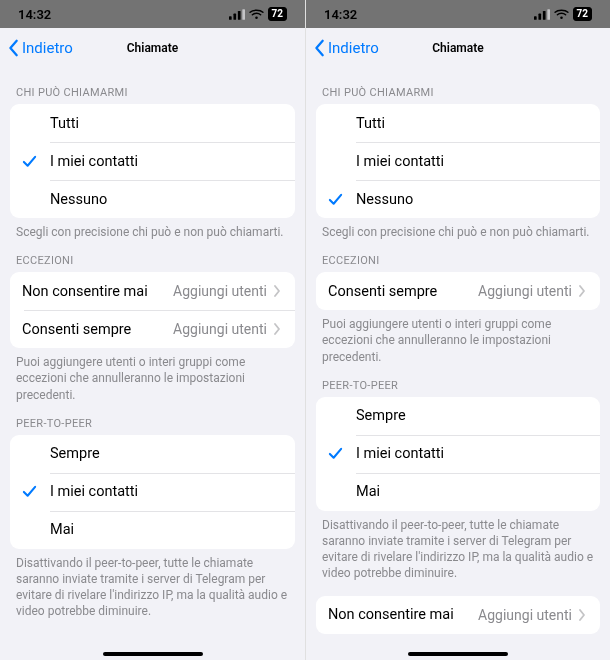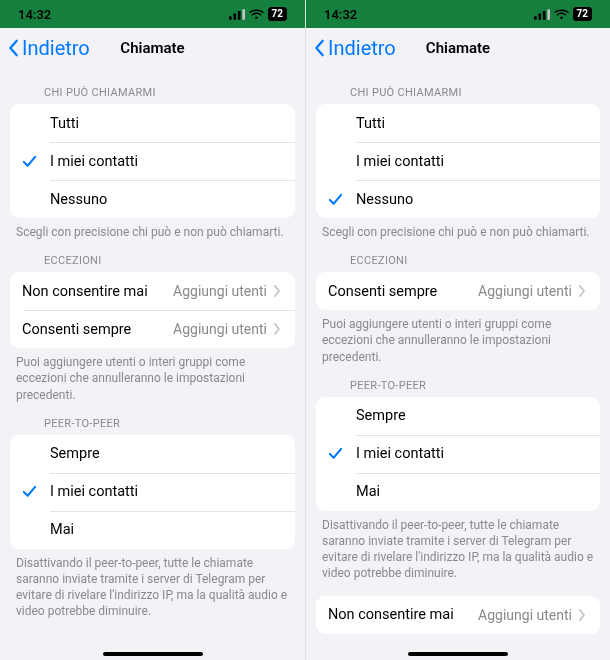--- a/index.html
+++ b/index.html
@@ -22,21 +22,21 @@
   }
   .phone + .phone { border-left: 1px solid #e0e0e0; }
   .status-bar {
     height: 28px;
     display: flex;
     justify-content: space-between;
     align-items: center;
     padding: 0 18px;
     font-size: 13px;
     font-weight: 600;
-    background: #15803d;
+    background: #737373;
   }
   .status-right { display: flex; align-items: center; gap: 4px; }
   .battery-box {
     display: inline-flex;
     align-items: center;
     border: 1px solid #000;
     border-radius: 3px;
     padding: 4px 3px;
     font-size: 10px;
     font-weight: 700;
@@ -50,42 +50,41 @@
     display: flex;
     align-items: center;
     position: relative;
     background: #f2f2f7;
     padding: 0 8px;
   }
   .nav-back {
     display: flex;
     align-items: center;
     color: #007aff;
-    font-size: 20px;
+    font-size: 15px;
     gap: 2px;
   }
   .nav-title {
     position: absolute;
     left: 0; right: 0;
     text-align: center;
-    font-size: 15px;
+    font-size: 12px;
     font-weight: 600;
     pointer-events: none;
   }
   .content {
     flex: 1;
     overflow: hidden;
     padding-top: 4px;
   }
   .section-header {
     padding: 14px 16px 5px 16px;
     font-size: 11px;
     color: #8a8a8e;
     letter-spacing: 0.3px;
-    margin-left: 28px;
   }
   .group {
     background: #fff;
     border-radius: 9px;
     margin: 0 10px;
     overflow: hidden;
   }
   .row {
     display: flex;
     align-items: center;

